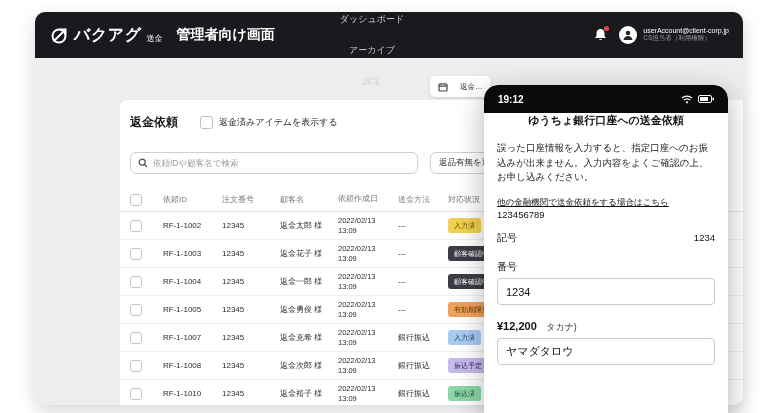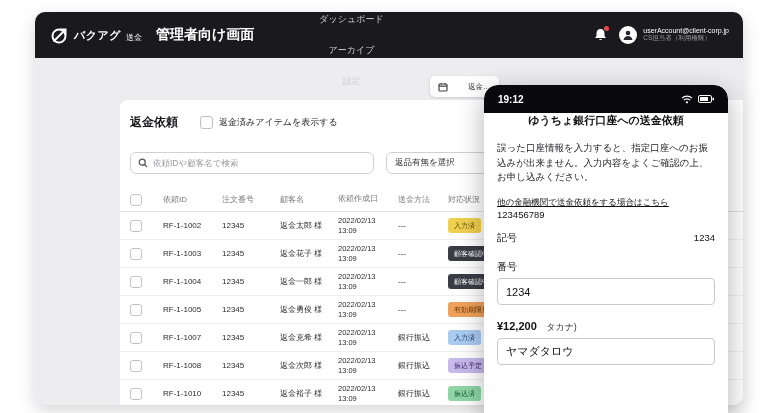--- a/index.html
+++ b/index.html
@@ -6,47 +6,47 @@
   html,body { width:778px; height:413px; overflow:hidden; background:#fff;
     font-family:"Liberation Sans","DejaVu Sans",sans-serif; }
   .page { position:relative; width:778px; height:413px; }
 
   
   .window { position:absolute; left:35px; top:12px; width:708px; height:393px;
     border-radius:10px; background:#EDEDEF; box-shadow:0 6px 18px rgba(0,0,0,.16); overflow:hidden; }
 
   .topbar { height:46px; background:#1A1A1E; display:flex; align-items:center; padding:0 14px; }
   .logo { display:flex; align-items:center; gap:5px; }
-  .logo-name { color:#fff; font-weight:bold; font-size:11px; letter-spacing:.5px;text-align:right; }
+  .logo-name { color:#fff; font-weight:bold; font-size:16px; letter-spacing:.5px;text-align:right; }
   .logo-suffix { color:#fff; font-size:8px; align-self:flex-end; padding-bottom:2px; }
   .admin-label { color:#fff; font-size:14px; font-weight:bold; margin-left:14px; white-space:nowrap; }
   .nav { display:flex; align-items:center; gap:4px; margin-left:54px;flex-direction:column; }
   .nav-item { color:#cfcfd4; font-size:9px; padding:7px 11px; border-radius:4px; white-space:nowrap; cursor:pointer; }
   .nav-item.active { background:#3E3E47; color:#fff; }
   .bell { position:relative; margin-left:auto; margin-right:12px; cursor:pointer; display:flex; }
   .bell-dot { position:absolute; top:-2px; right:-2px; width:5px; height:5px; border-radius:50%; background:#E5484D; }
   .account { display:flex; align-items:center; gap:6px; cursor:pointer; }
   .avatar { width:18px; height:18px; border-radius:50%; background:#fff; display:flex; align-items:center; justify-content:center; flex:none; }
   .acct-email { color:#fff; font-size:7px; white-space:nowrap; }
   .acct-role { color:#9B9BA3; font-size:6.5px; white-space:nowrap; }
 
   .content { position:relative; height:347px; }
   .date-btn { position:absolute; left:395px; top:18px; height:21px; padding:0 8px; background:#fff;
     border:none; border-radius:5px; box-shadow:0 1px 3px rgba(0,0,0,.14); display:flex; align-items:center;
-    gap:20px; font-size:7.5px; color:#333; cursor:pointer; max-width:88px; overflow:hidden; white-space:nowrap; }
+    gap:12px; font-size:7.5px; color:#333; cursor:pointer; max-width:88px; overflow:hidden; white-space:nowrap; }
 
   .card { position:absolute; left:85px; top:42px; right:0; bottom:0; background:#fff; border-radius:8px 0 0 0; }
   .card-head { display:flex; align-items:center; padding:14px 10px 0 10px; }
   .title { font-size:12px; font-weight:bold; color:#17171b; }
   .chk { display:flex; align-items:center; margin-left:22px; cursor:pointer; }
   .box { width:13px; height:13px; border:1.5px solid #BFBFC6; border-radius:3px; background:#fff; display:inline-block; }
   .chk-label { font-size:9px; color:#2b2b30; margin-left:6px; }
 
   .filters { position:absolute; left:10px; top:52px; display:flex; gap:12px; }
-  .search { width:244px; height:22px; border:1px solid #CFCFD4; border-radius:6px; background:#fff;
+  .search { width:288px; height:22px; border:1px solid #CFCFD4; border-radius:6px; background:#fff;
     display:flex; align-items:center; padding:0 7px; gap:5px; }
   .search input { border:none; outline:none; font-size:8.5px; width:100%; color:#333; background:transparent;
     font-family:inherit; }
   .search input::placeholder { color:#9A9AA0; }
   .select { width:175px; height:22px; border:1px solid #CFCFD4; border-radius:6px; background:#fff;
     display:flex; align-items:center; justify-content:space-between; padding:0 8px; font-size:8.5px; color:#333; cursor:pointer; }
   .chev { font-size:7px; color:#666; }
 
   .table { position:absolute; left:0; right:0; top:88px; bottom:0; overflow:hidden; }
   .trow { display:flex; align-items:center; height:28px; border-bottom:1px solid #EFEFF1; padding-left:10px; }

